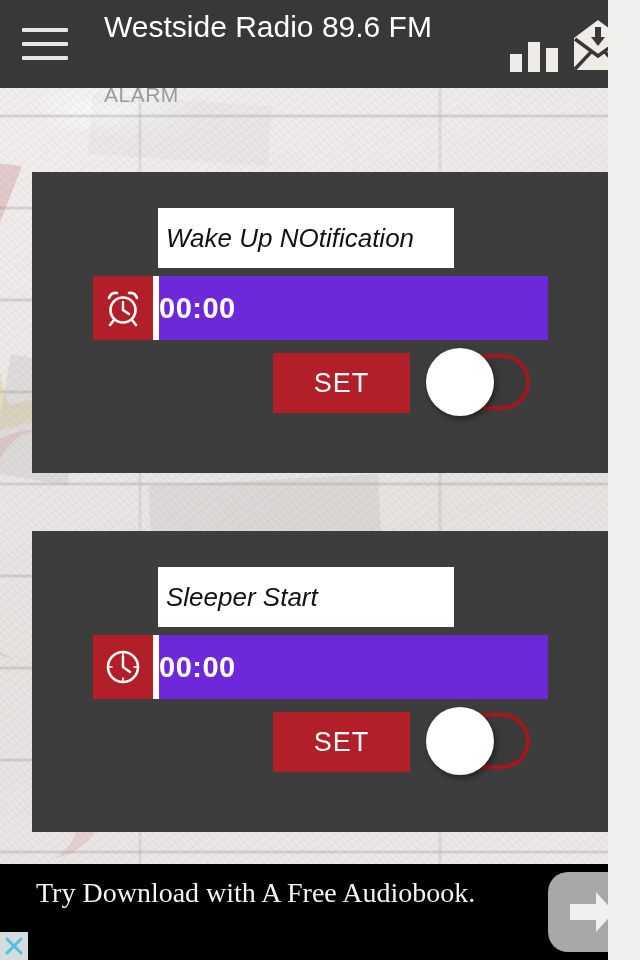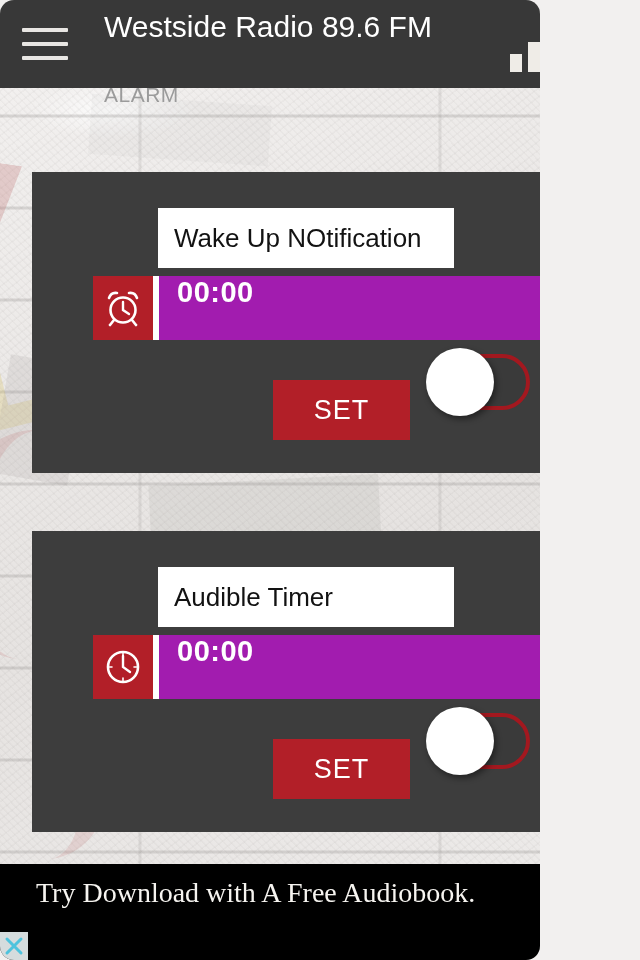--- a/index.html
+++ b/index.html
@@ -8,24 +8,23 @@
   }
   body {
     width: 640px;
     height: 960px;
     overflow: hidden;
     font-family: "Liberation Sans", sans-serif;
     background: #f2f0ef;
   }
   #app {
     position: relative;
-    width: 540px;
+    width: 608px;
     height: 960px;
     overflow: hidden;
-    border-radius: 14px;
   }
 
   
   .bg {
     position: absolute;
     left: 0; top: 0;
     width: 640px; height: 960px;
     background-color: #eceae9;
     overflow: hidden;
   }
@@ -199,22 +198,23 @@
   #card-alarm { top: 172px; height: 301px; }
   #card-timer { top: 531px; height: 301px; }
 
   .name-box {
     position: absolute;
     left: 126px; top: 36px;
     width: 296px; height: 60px;
     background: #ffffff;
     display: flex;
     align-items: center;
-    padding: 0 16px;
+    padding: 0 8px;
     box-sizing: border-box;
+    font-style: italic;
   }
   .name-box-text {
     color: #121212;
     font-size: 26px;
     line-height: 30px;
     white-space: nowrap;
   }
 
   .time-row {
     position: absolute;
@@ -231,23 +231,23 @@
     flex: none;
   }
   .time-sep {
     width: 6px; height: 64px;
     background: #ffffff;
     flex: none;
   }
   .time-field {
     flex: 1 1 auto;
     height: 64px;
-    background: #a21caf;
+    background: #6d28d9;
     display: flex;
-    padding-left: 18px;
+    align-items: center;
     box-sizing: border-box;
   }
   .time-value {
     color: #ffffff;
     font-size: 29px;
     font-weight: bold;
     letter-spacing: 0.5px;
   }
 
   .set-btn {
@@ -255,21 +255,20 @@
     left: 241px; top: 181px;
     width: 137px; height: 60px;
     background: #b21f28;
     border: none;
     color: #ffffff;
     font-family: "Liberation Sans", sans-serif;
     font-size: 27px;
     letter-spacing: 1px;
     cursor: pointer;
     padding: 0;
-    margin-top: 27px;
   }
 
   .toggle {
     position: absolute;
     left: 394px; top: 176px;
     width: 108px; height: 68px;
     cursor: pointer;
   }
   .toggle-track {
     position: absolute;
@@ -394,21 +393,21 @@
     <button class="set-btn">SET</button>
 
     <div class="toggle">
       <div class="toggle-track"></div>
       <div class="toggle-knob"></div>
     </div>
   </div>
 
   <div class="card" id="card-timer">
     <div class="name-box">
-      <span class="name-box-text">Audible Timer</span>
+      <span class="name-box-text">Sleeper Start</span>
     </div>
 
     <div class="time-row">
       <div class="time-icon">
         <svg width="40" height="40" viewBox="0 0 40 40" aria-hidden="true">
           <circle cx="20" cy="20" r="15" fill="none" stroke="#ffffff" stroke-width="2.6"></circle>
           <path d="M20 9 L20 20 L27 25" fill="none" stroke="#ffffff" stroke-width="2.4" stroke-linecap="round"></path>
           <path d="M20 6.5 L20 9 M20 31 L20 33.5 M6.5 20 L9 20 M31 20 L33.5 20" stroke="#ffffff" stroke-width="1.6" stroke-linecap="round"></path>
         </svg>
       </div>

